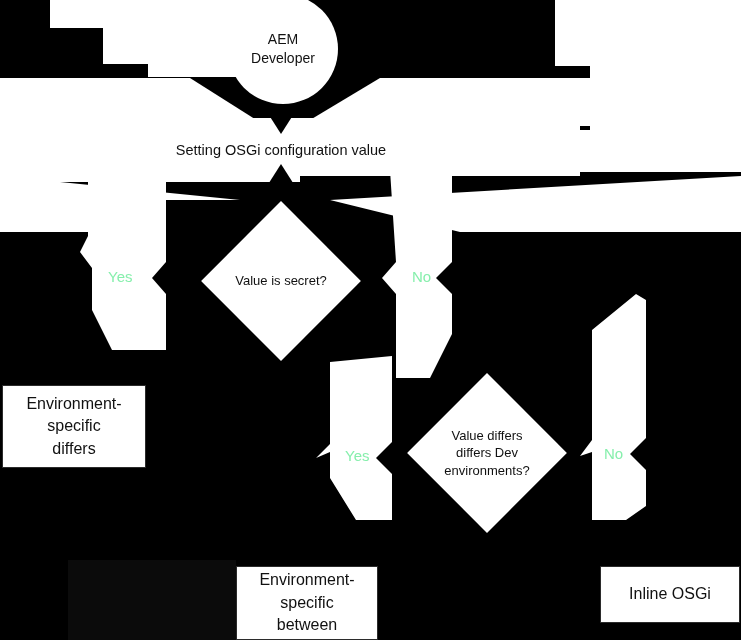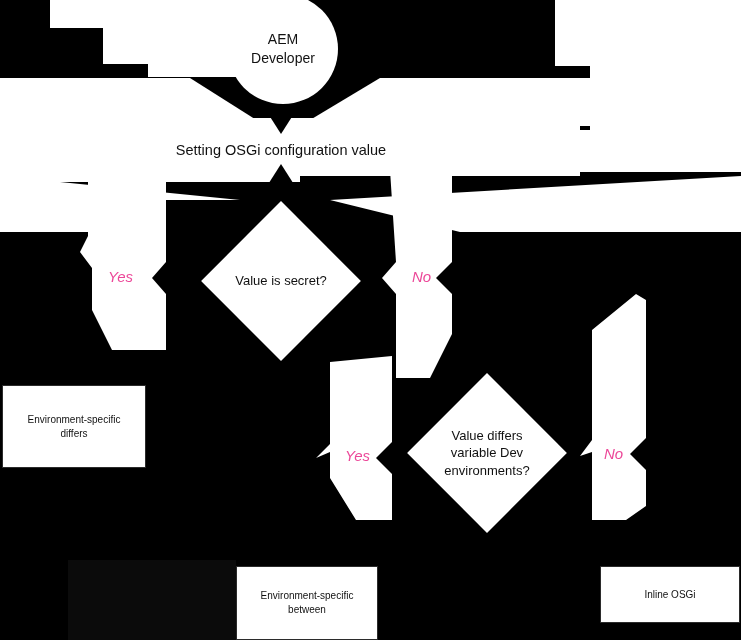--- a/index.html
+++ b/index.html
@@ -68,33 +68,32 @@
     left: 50%;
     top: 50%;
     background: #ffffff;
     transform: translate(-50%, -50%) rotate(45deg);
     z-index: 1;
   }
 
   .edge-label {
     
     position: absolute;
-    color: #ec4899;
+    color: #86efac;
     font-size: 15px;
     background: transparent;
     z-index: 4;
     white-space: nowrap;
-    font-style: italic;
   }
 
   .termbox {
     
     background: #ffffff;
     border: 1px solid #2b2b2b;
-    font-size: 10px;
+    font-size: 16px;
     line-height: 1.4;
     padding: 4px 6px;
     text-align: center;
   }
 </style>
 </head>
 <body>
 
 <div id="canvas">
 
@@ -149,21 +148,21 @@
     <span class="diamond-fill" style="width:113px; height:113px;"></span>
     <span class="dtext">
       <span>Value is secret?</span>
     </span>
   </div>
 
   <div class="node decision" style="left:407px; top:373px; width:160px; height:160px;">
     <span class="diamond-fill" style="width:113px; height:113px;"></span>
     <span class="dtext">
       <div>Value differs</div>
-      <div>variable Dev</div>
+      <div>differs Dev</div>
       <div>environments?</div>
     </span>
   </div>
 
   <span class="edge-label" style="left:108px; top:268px;">Yes</span>
   <span class="edge-label" style="left:412px; top:268px;">No</span>
   <span class="edge-label" style="left:345px; top:447px;">Yes</span>
   <span class="edge-label" style="left:604px; top:445px;">No</span>
 
   <div class="node termbox" style="left:2px; top:385px; width:144px; height:83px;">

